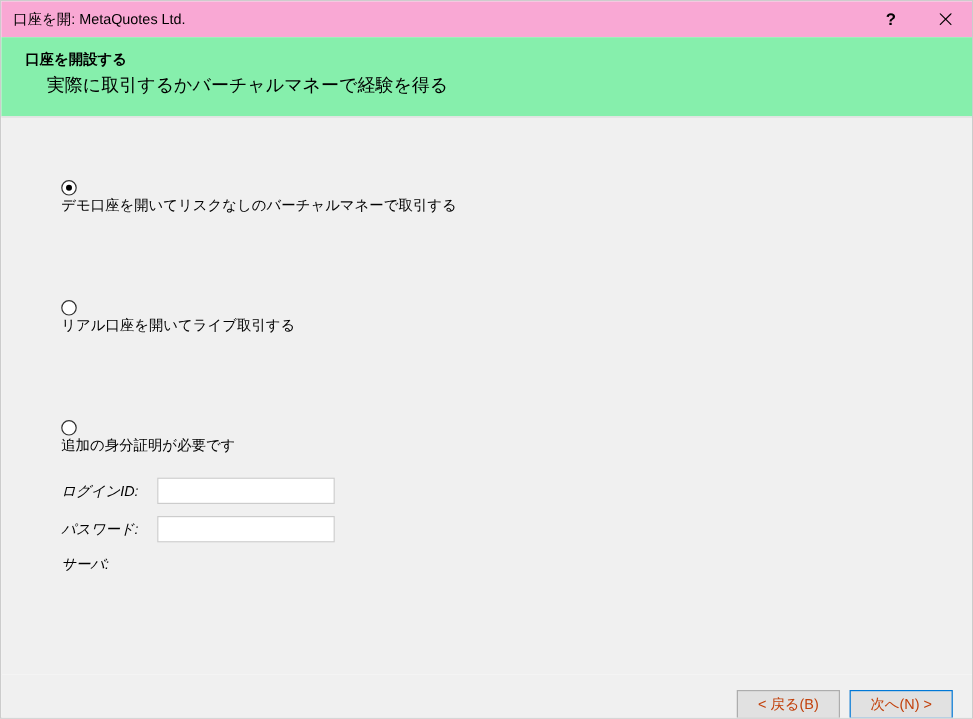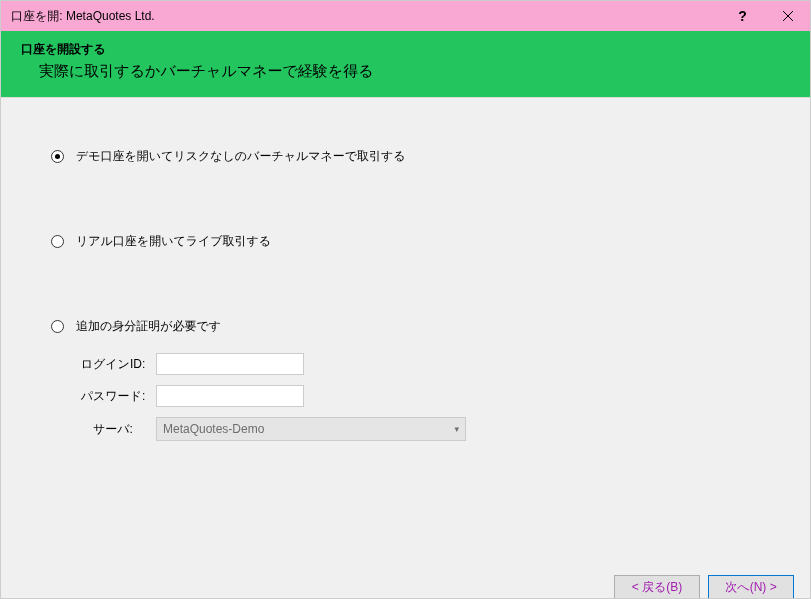--- a/index.html
+++ b/index.html
@@ -29,31 +29,31 @@
       align-items: center;
       justify-content: center;
       font-size: 14px;
       color: #000;
       cursor: default;
     }
     .titlebar-btn.help { font-weight: bold; }
     .titlebar-btn.close svg { width: 10px; height: 10px; }
     .header {
       padding: 10px 20px 16px 20px;
-      background: #22c55e;
+      background: #86efac;
     }
     .header-title { font-weight: bold; font-size: 12px; color: #000; margin-bottom: 4px; }
     .header-subtitle { font-size: 15px; color: #000; padding-left: 18px; }
     .main {
       background: #f0f0f0;
       border-top: 1px solid #dcdcdc;
       padding: 50px 50px 20px 50px;
       height: 465px;
     }
-    .option-group { margin-bottom: 60px; display: flex; align-items: flex-start; }
+    .option-group { margin-bottom: 60px; display: flex; align-items: flex-start; flex-direction: column; }
     .option-group.last { margin-bottom: 0; }
     .radio {
       width: 13px;
       height: 13px;
       border: 1px solid #333;
       border-radius: 50%;
       margin-right: 12px;
       margin-top: 2px;
       display: inline-flex;
       align-items: center;
@@ -66,21 +66,21 @@
       width: 5px;
       height: 5px;
       background: #000;
       border-radius: 50%;
     }
     .option-body { flex: 1; }
     .option-label { font-size: 12px; color: #000; margin-bottom: 8px; }
     .option-desc { font-size: 12px; color: #000; line-height: 1.5; }
     .form-rows { margin-top: 18px; }
     .form-row { display: flex; align-items: center; margin-bottom: 10px; }
-    .form-label { width: 80px; text-align: center; padding-right: 6px; font-size: 12px; color: #000; }
+    .form-label { width: 80px; text-align: left; padding-right: 6px; font-size: 12px; color: #000; font-style: italic; }
     .text-input {
       width: 148px;
       height: 22px;
       background: #ffffff;
       border: 1px solid #cccccc;
       padding: 2px 4px;
       font-size: 12px;
     }
     .select-input {
       width: 310px;
@@ -106,21 +106,21 @@
       gap: 8px;
       padding: 0 16px;
       background: #f0f0f0;
     }
     .btn {
       min-width: 86px;
       height: 24px;
       border: 1px solid #adadad;
       background: #e1e1e1;
       font-size: 12px;
-      color: #a21caf;
+      color: #c2410c;
       display: inline-flex;
       align-items: center;
       justify-content: center;
       padding: 0 12px;
       cursor: default;
     }
     .btn.primary {
       border: 1.5px solid #0078d7;
       background: #e1e1e1;
     }
@@ -170,24 +170,20 @@
         <div class="form-row">
           <div class="form-label">ログインID:</div>
           <input class="text-input" value="" style="">
         </div>
         <div class="form-row">
           <div class="form-label">パスワード:</div>
           <input class="text-input" type="password" value="" style="">
         </div>
         <div class="form-row">
           <div class="form-label">サーバ:</div>
-          <div class="select-input">
-            <span>MetaQuotes-Demo</span>
-            <span class="select-arrow">▾</span>
-          </div>
         </div>
       </div>
     </div>
   </div>
 
 </div>
 
 <div class="footer">
   <div class="btn">&lt; 戻る(B)</div>
   <div class="btn primary">次へ(N) &gt;</div>

